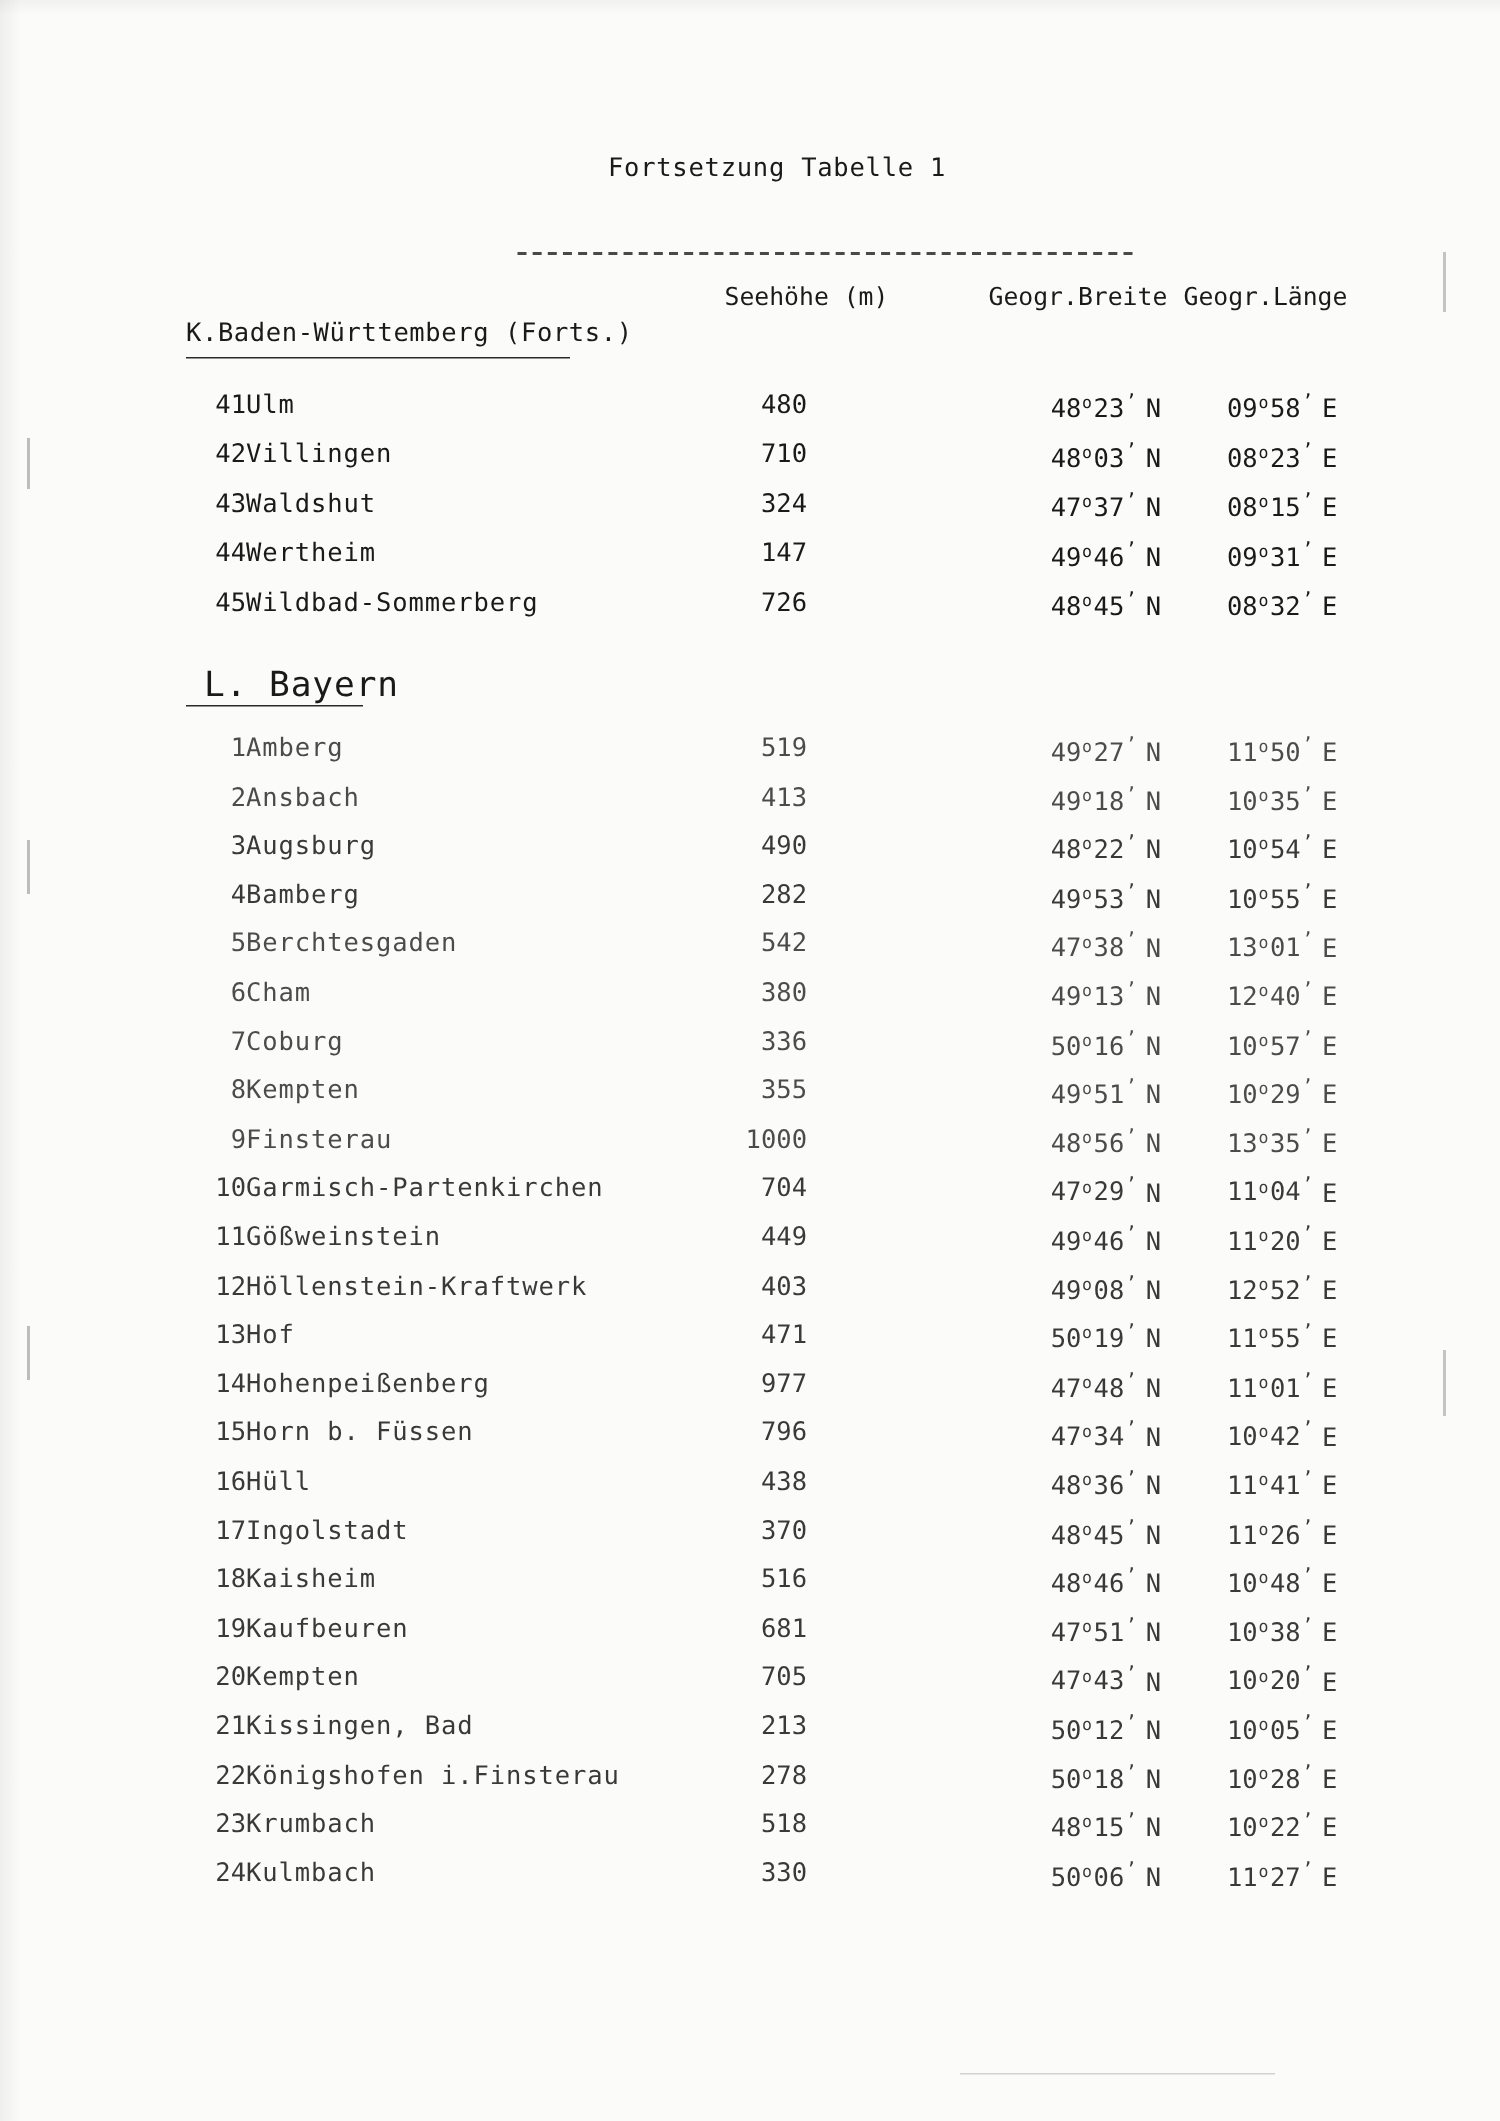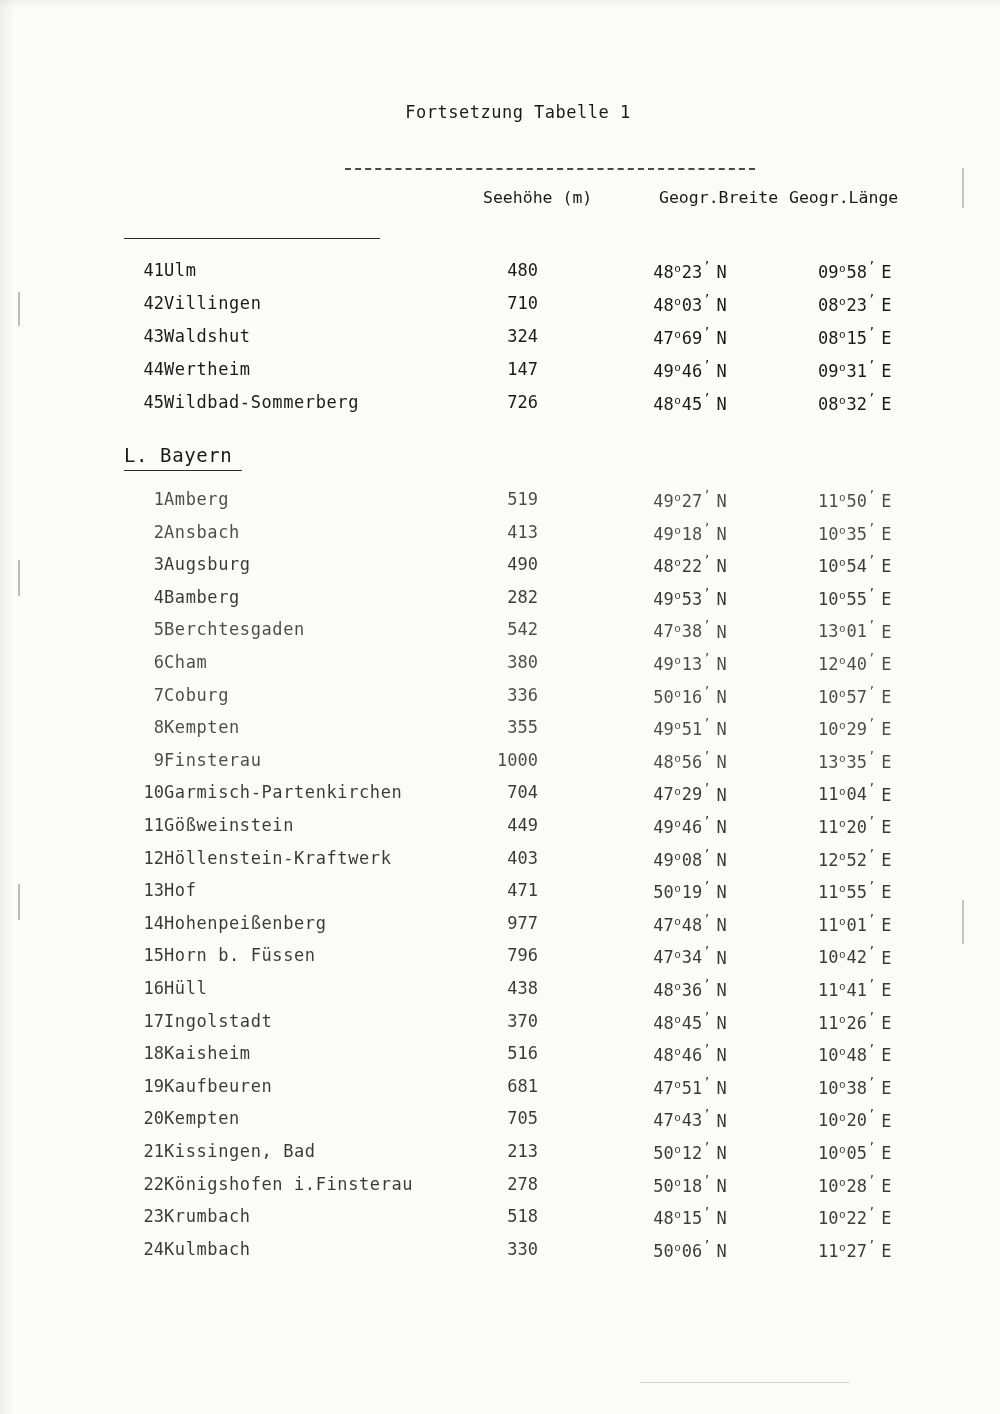--- a/index.html
+++ b/index.html
@@ -100,43 +100,43 @@
   }
   .region-k-rule {
     position: absolute;
     top: 238px; left: 124px; width: 256px;
     border-top: 1.5px solid #2a2a2a;
   }
 
   .region-l {
     position: absolute;
     top: 444px;
-    left: 124px;
-    font-size: 19px;
+    left: 136px;
+    font-size: 23px;
     letter-spacing: 0.6px;
   }
   .region-l-rule {
     position: absolute;
     top: 470px; left: 124px; width: 118px;
     border-top: 1.5px solid #2a2a2a;
   }
 
   .rows { position: absolute; left: 0; top: 0; width: 100%; }
   .row {
     position: absolute;
     left: 0; width: 100%;
     height: 32px;
     font-size: 17px;
     white-space: nowrap;
   }
   .row > span { position: absolute; top: 0; }
   .num   { left: 124px; width: 40px; text-align: right; }
   .name  { left: 164px; letter-spacing: 0.6px; }
   .elev  { left: 480px; width: 58px; text-align: right; }
-  .lat   { left: 630px; width: 120px; text-align: center; }
+  .lat   { left: 654px; width: 120px; text-align: right; }
   .lon   { left: 790px; width: 120px; text-align: left; margin-left: 28px; }
 
   .lat i, .lon i { font-style: normal; }
   .deg {
     font-size: 11px;
     vertical-align: 0.55em;
     padding: 0 1px 0 0.5px;
   }
   .min {
     font-size: 12px;
@@ -167,20 +167,21 @@
 
   <div class="fortsetzung">Fortsetzung Tabelle 1</div>
   <div class="dashrule"></div>
 
   <div class="colheads">
     <span class="ch-seeh">Seehöhe (m)</span>
     <span class="ch-breite">Geogr.Breite</span>
     <span class="ch-laenge">Geogr.Länge</span>
   </div>
 
+  <div class="region-k">K.Baden-Württemberg (Forts.)</div>
   <div class="region-k-rule"></div>
 
   <div class="region-l">L. Bayern</div>
   <div class="region-l-rule"></div>
 
   <div class="rows" id="rows-container">
       <div class="row" style="top: 260px;">
         <span class="num">41</span>
         <span class="name">Ulm</span>
         <span class="elev">480</span>
@@ -191,21 +192,21 @@
         <span class="num">42</span>
         <span class="name">Villingen</span>
         <span class="elev">710</span>
         <span class="lat"><i>48</i><span class="deg">o</span><i>03</i><span class="min">’</span><span class="hem">N</span></span>
         <span class="lon"><i>08</i><span class="deg">o</span><i>23</i><span class="min">’</span><span class="hem">E</span></span>
       </div>
       <div class="row" style="top: 326px;">
         <span class="num">43</span>
         <span class="name">Waldshut</span>
         <span class="elev">324</span>
-        <span class="lat"><i>47</i><span class="deg">o</span><i>69</i><span class="min">’</span><span class="hem">N</span></span>
+        <span class="lat"><i>47</i><span class="deg">o</span><i>37</i><span class="min">’</span><span class="hem">N</span></span>
         <span class="lon"><i>08</i><span class="deg">o</span><i>15</i><span class="min">’</span><span class="hem">E</span></span>
       </div>
       <div class="row" style="top: 359px;">
         <span class="num">44</span>
         <span class="name">Wertheim</span>
         <span class="elev">147</span>
         <span class="lat"><i>49</i><span class="deg">o</span><i>46</i><span class="min">’</span><span class="hem">N</span></span>
         <span class="lon"><i>09</i><span class="deg">o</span><i>31</i><span class="min">’</span><span class="hem">E</span></span>
       </div>
       <div class="row" style="top: 392px;">

